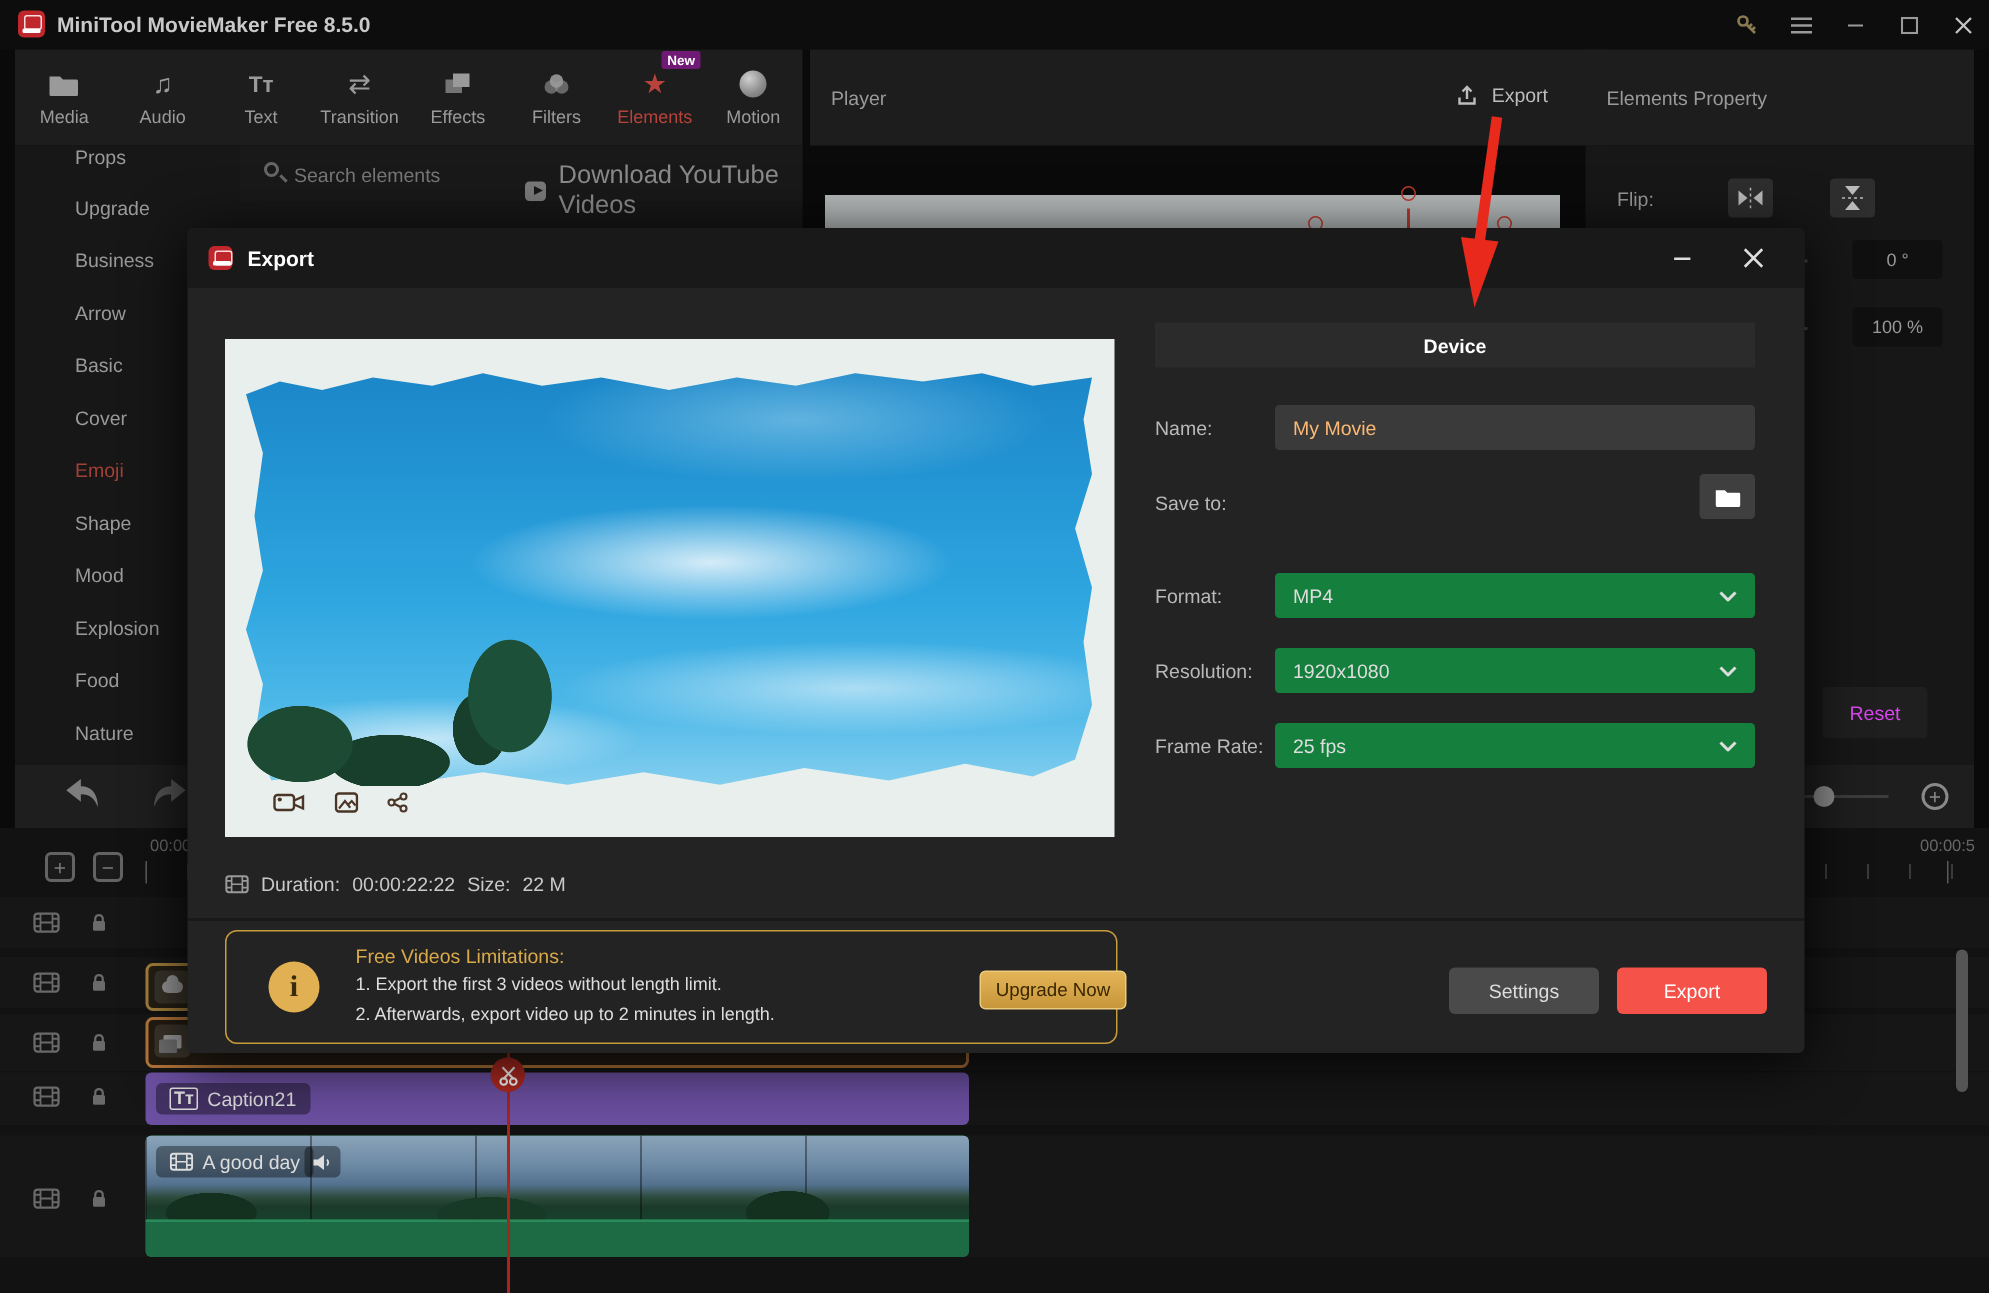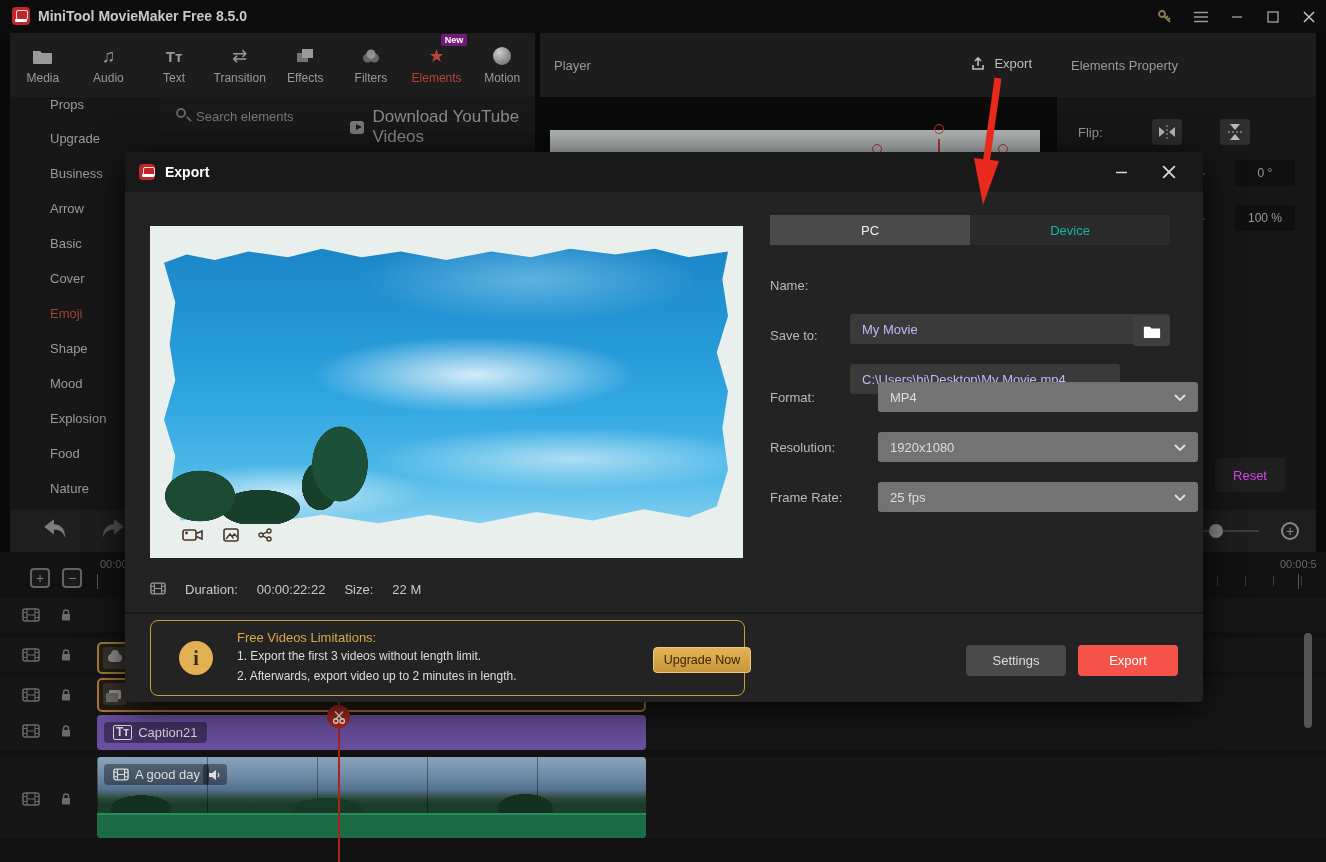--- a/index.html
+++ b/index.html
@@ -154,33 +154,33 @@
       72% 1%,80% 3%,87% 1%,93% 4%,100% 2%,99% 12%,100% 25%,98% 38%,100% 52%,99% 65%,100% 80%,
       98% 93%,93% 97%,85% 94%,76% 98%,66% 95%,56% 99%,47% 96%,38% 99%,28% 96%,18% 99%,10% 96%,
       3% 98%,1% 88%,2% 75%,0% 62%,2% 48%,1% 35%,2% 20%); }
   #trees { position:absolute; left:10px; top:190px; width:280px; height:108px;
     background:
       radial-gradient(ellipse 58px 42px at 40px 80px, #1c4a33 0 60%, transparent 61%),
       radial-gradient(ellipse 46px 62px at 180px 48px, #1d5038 0 60%, transparent 61%),
       radial-gradient(ellipse 30px 40px at 160px 70px, #173f2b 0 60%, transparent 61%),
       radial-gradient(ellipse 66px 30px at 100px 92px, #173f2b 0 60%, transparent 61%); }
   #pv-icons { position:absolute; left:32px; top:302px; display:flex; gap:19px; color:#4a3526; }
-  #dur-row { position:absolute; left:25px; top:430px; display:flex; gap:19px; 
+  #dur-row { position:absolute; left:25px; top:430px; display:flex; gap:8px; align-items:center;
              color:#c9c9c9; font-size:13px; }
   #dur-row .lab { color:#c9c9c9; }
   #tabs { position:absolute; left:645px; top:63px; width:400px; height:30px; display:flex; }
   .tab { flex:1; display:flex; align-items:center; justify-content:center; font-size:13px; }
   .tab.active { background:#4a4a4a; color:#eee; }
-  .tab.inactive { background:#2b2b2b; color:#14b8a6; }
+  .tab.inactive { background:#2b2b2b; color:#ffffff;font-weight:bold; }
   .frow-label { position:absolute; left:645px; font-size:13px; color:#b9b9b9; }
   .dinput { position:absolute; left:725px; width:320px; height:30px; background:#3a3a3a; border:none;
-            border-radius:3px; color:#c4b5fd; font-size:13px; padding:0 12px;
-            font-family:"Liberation Sans",sans-serif; outline:none;margin-top:44px; }
-  .ddrop { position:absolute; left:725px; width:320px; height:30px; background:#737373; border-radius:3px;
-           color:#ddd; font-size:13px; display:flex; align-items:center; padding:0 12px;margin-left:28px; }
+            border-radius:3px; color:#fdba74; font-size:13px; padding:0 12px;
+            font-family:"Liberation Sans",sans-serif; outline:none; }
+  .ddrop { position:absolute; left:725px; width:320px; height:30px; background:#15803d; border-radius:3px;
+           color:#ddd; font-size:13px; display:flex; align-items:center; padding:0 12px; }
   .ddrop svg { position:absolute; right:12px; top:12px; }
   #folder-btn { position:absolute; left:1008px; top:164px; width:37px; height:30px; background:#3f3f3f;
                 border-radius:3px; display:flex; align-items:center; justify-content:center; color:#fff; }
   #dlg-divider { position:absolute; left:0; top:460px; width:100%; height:2px; background:#191919; }
   #limit-box { position:absolute; left:25px; top:468px; width:595px; height:76px;
                border:1px solid #c89b3c; border-radius:8px; }
   #info-ic { position:absolute; left:28px; top:20px; width:34px; height:34px; background:#e0b052;
              border-radius:50%; color:#3a2a10; font-family:"Liberation Serif",serif; font-weight:bold;
              font-size:20px; display:flex; align-items:center; justify-content:center; }
   #limit-title { position:absolute; left:86px; top:9px; color:#d9a94a; font-size:13px; }
@@ -562,29 +562,27 @@
       <svg width="16" height="13" style="color:#9a9a9a">
           <use href="#i-film"></use>
         </svg>
       <span class="lab">Duration:</span>
       <span>00:00:22:22</span>
       <span class="lab">Size:</span>
       <span>22 M</span>
     </div>
 
     <div id="tabs">
-      <div class="tab active">PC</div>
       <div class="tab inactive">Device</div>
     </div>
 
     <span class="frow-label" style="top:126px">Name:</span>
     <input class="dinput" style="top: 118px;" value="My Movie">
 
     <span class="frow-label" style="top:176px">Save to:</span>
-    <input class="dinput" style="top: 168px; width: 270px;" value="C:\Users\bj\Desktop\My Movie.mp4">
     <span id="folder-btn">
         <svg width="18" height="15">
           <use href="#i-folder"></use>
         </svg>
       </span>
 
     <span class="frow-label" style="top:238px">Format:</span>
     <div class="ddrop" style="top:230px">
       <span>MP4</span>
       <svg width="12" height="7">

